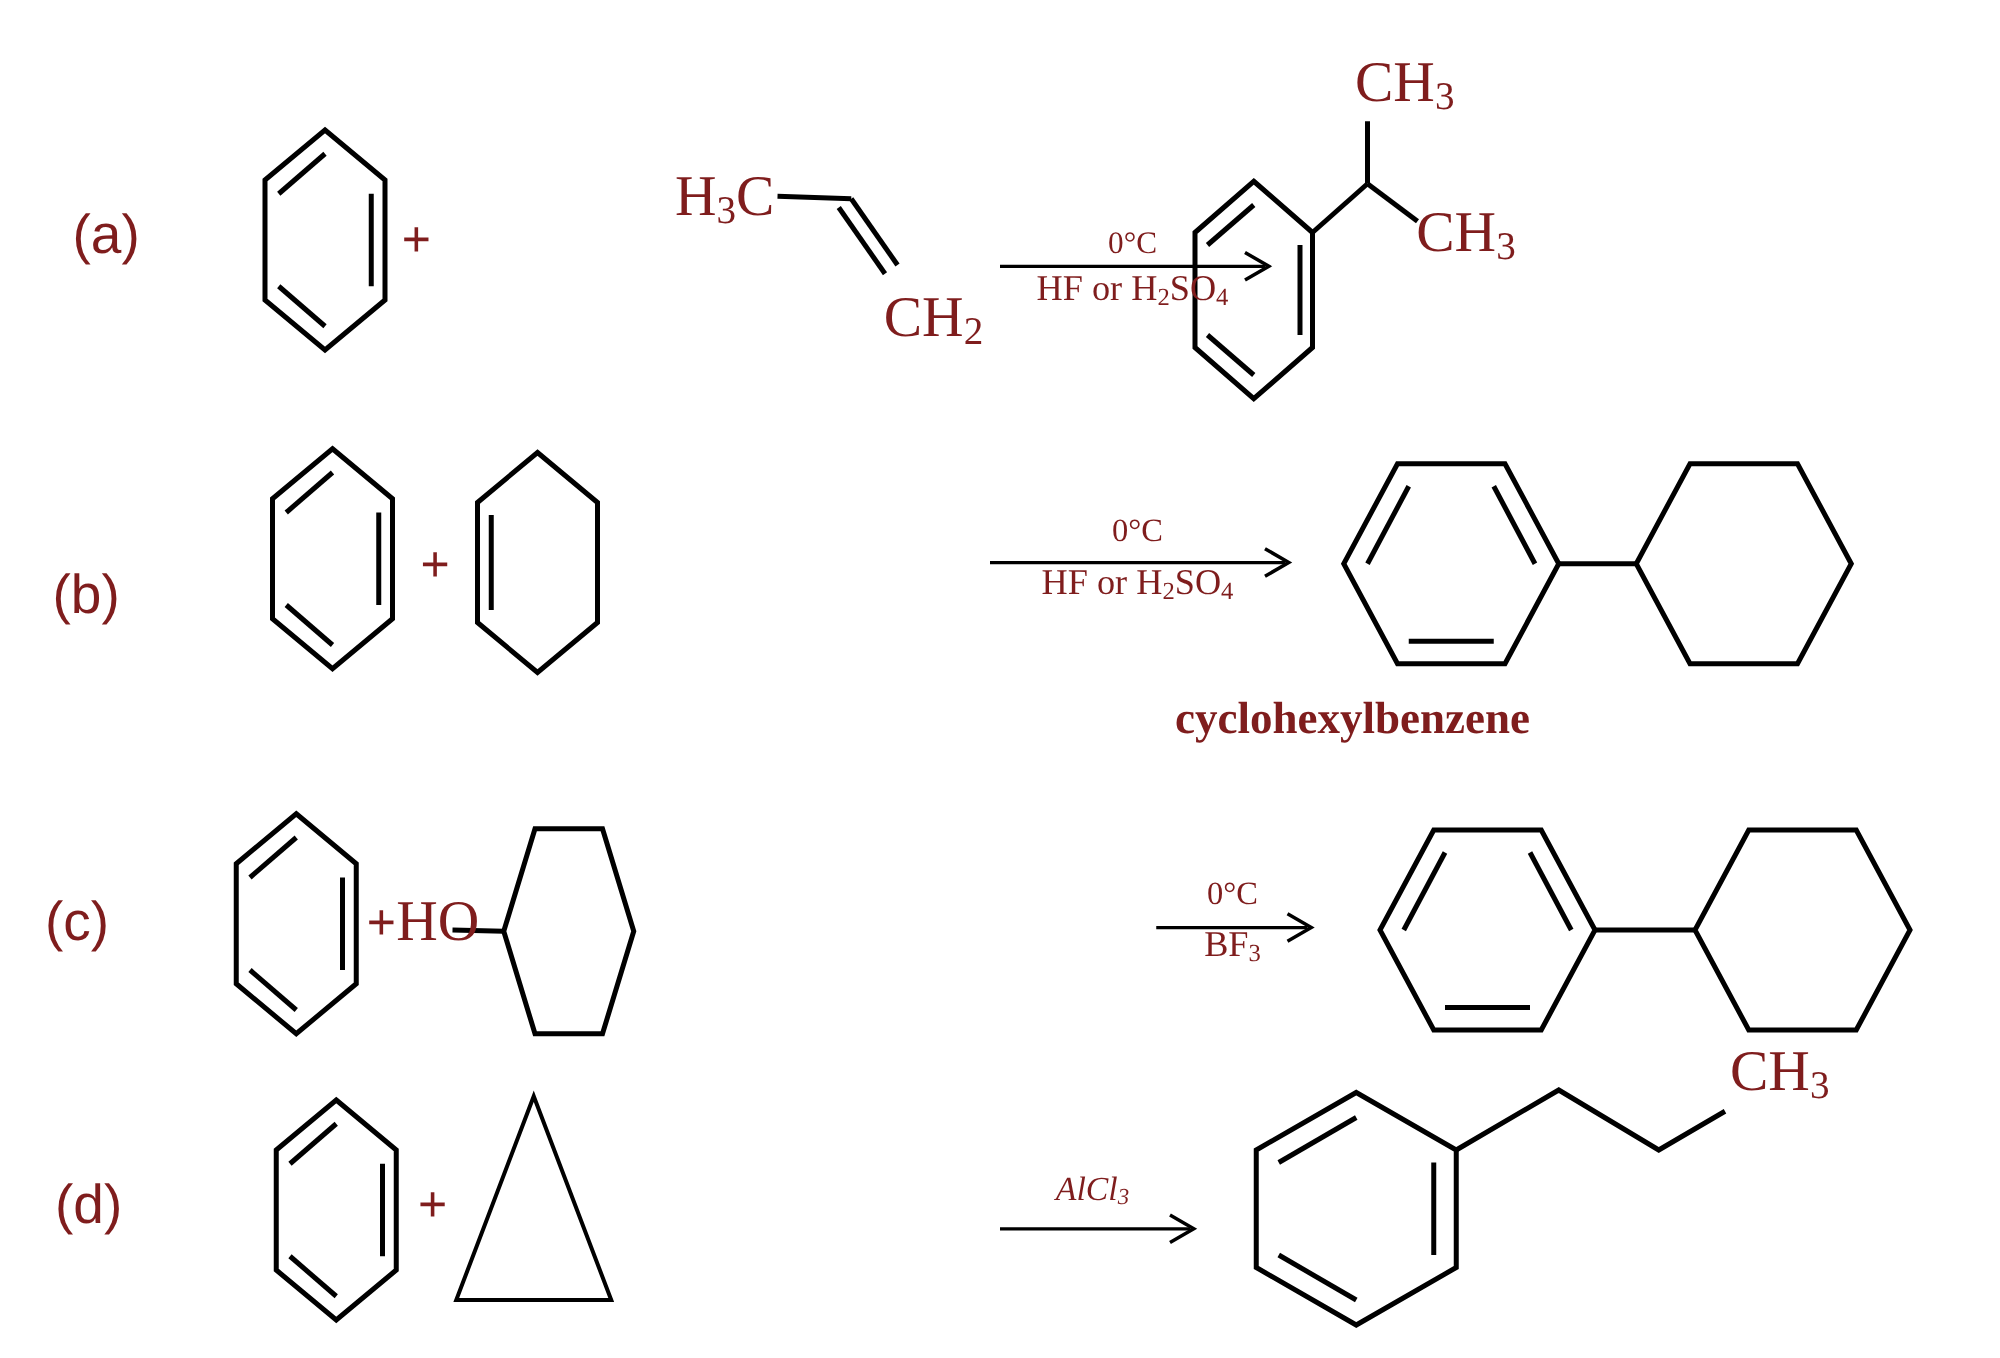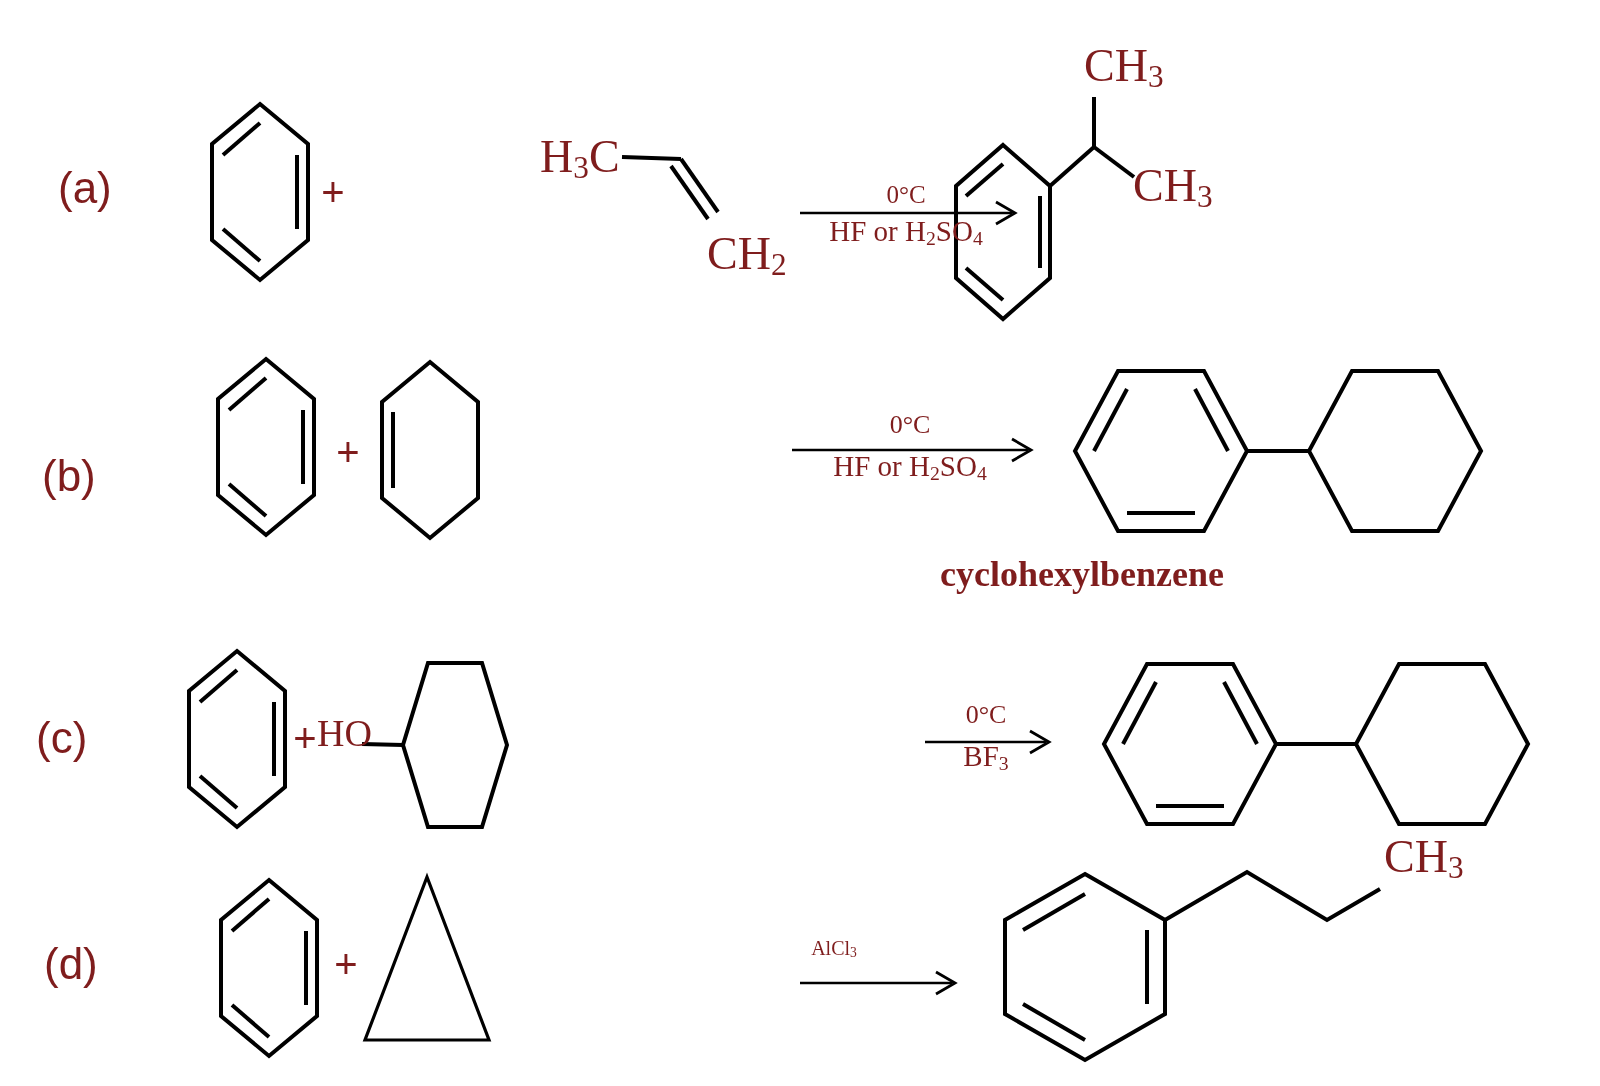--- a/index.html
+++ b/index.html
@@ -139,22 +139,22 @@
   <span class="t serif f" style="left:1133px; top:163px; font-size:46px;"><span>CH</span><sub>3</sub></span>
 
   <span class="t sans" style="left:42px; top:454px; font-size:44px;">(b)</span>
   <span class="t sans" style="left:348px; top:432px; font-size:40px; transform:translateX(-50%);">+</span>
   <span class="t serif cx" style="left:910px; top:412px; font-size:26px;">0°C</span>
   <span class="t serif f cx" style="left:910px; top:452px; font-size:29px;"><span>HF or H</span><sub>2</sub><span>SO</span><sub>4</sub></span>
   <span class="t serif cx" style="left:1082px; top:556px; font-size:36px;font-weight:bold;">cyclohexylbenzene</span>
 
   <span class="t sans" style="left:36px; top:716px; font-size:44px;">(c)</span>
   <span class="t sans" style="left:305px; top:718px; font-size:40px; transform:translateX(-50%);">+</span>
-  <span class="t serif" style="left:317px; top:714px; font-size:38px;">HO</span>
+  <span class="t serif" style="left:317px; top:714px; font-size:46px;">HO</span>
   <span class="t serif cx" style="left:986px; top:702px; font-size:26px;">0°C</span>
   <span class="t serif f cx" style="left:986px; top:742px; font-size:29px;text-align:center;"><span>BF</span><sub>3</sub></span>
 
   <span class="t sans" style="left:44px; top:942px; font-size:44px;">(d)</span>
   <span class="t sans" style="left:346px; top:944px; font-size:40px; transform:translateX(-50%);">+</span>
-  <span class="t serif f cx" style="left:834px; top:938px; font-size:20px;"><span>AlCl</span><sub>3</sub></span>
+  <span class="t serif f cx" style="left:874px; top:938px; font-size:27px;font-style:italic;"><span>AlCl</span><sub>3</sub></span>
   <span class="t serif f" style="left:1384px; top:834px; font-size:46px;"><span>CH</span><sub>3</sub></span>
 
 </div>
 
 </body></html>

